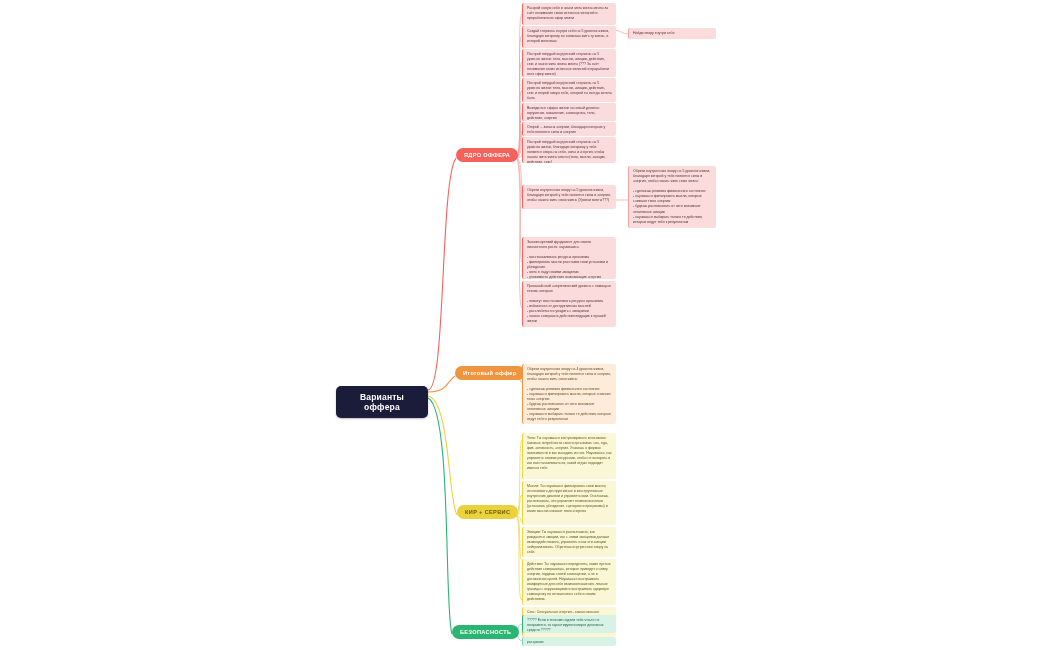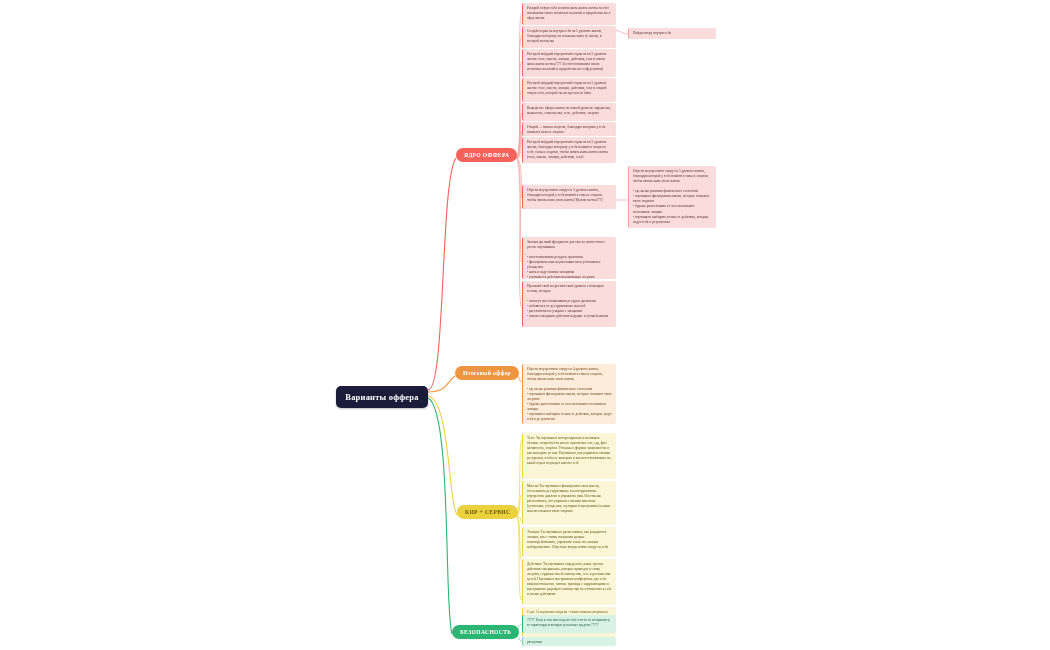--- a/index.html
+++ b/index.html
@@ -6,21 +6,21 @@
   body{
     width:1050px;height:650px;
     background:#ffffff;
     font-family:"Liberation Sans","DejaVu Sans",sans-serif;
     overflow:hidden;
     position:relative;
   }
   #canvas{position:absolute;inset:0;width:1050px;height:650px;}
   #links{position:absolute;left:0;top:0;width:1050px;height:650px;pointer-events:none;}
 
-  .node{position:absolute;box-sizing:border-box;font-family:Liberation Serif, serif;}
+  .node{position:absolute;box-sizing:border-box;}
 
   
   .root{
     left:336px;top:386px;width:92px;
     background:#1b1b3a;color:#ffffff;
     border-radius:5px;
     padding:6px 9px;
     font-size:8.5px;font-weight:bold;
     text-align:center;
     letter-spacing:.2px;

